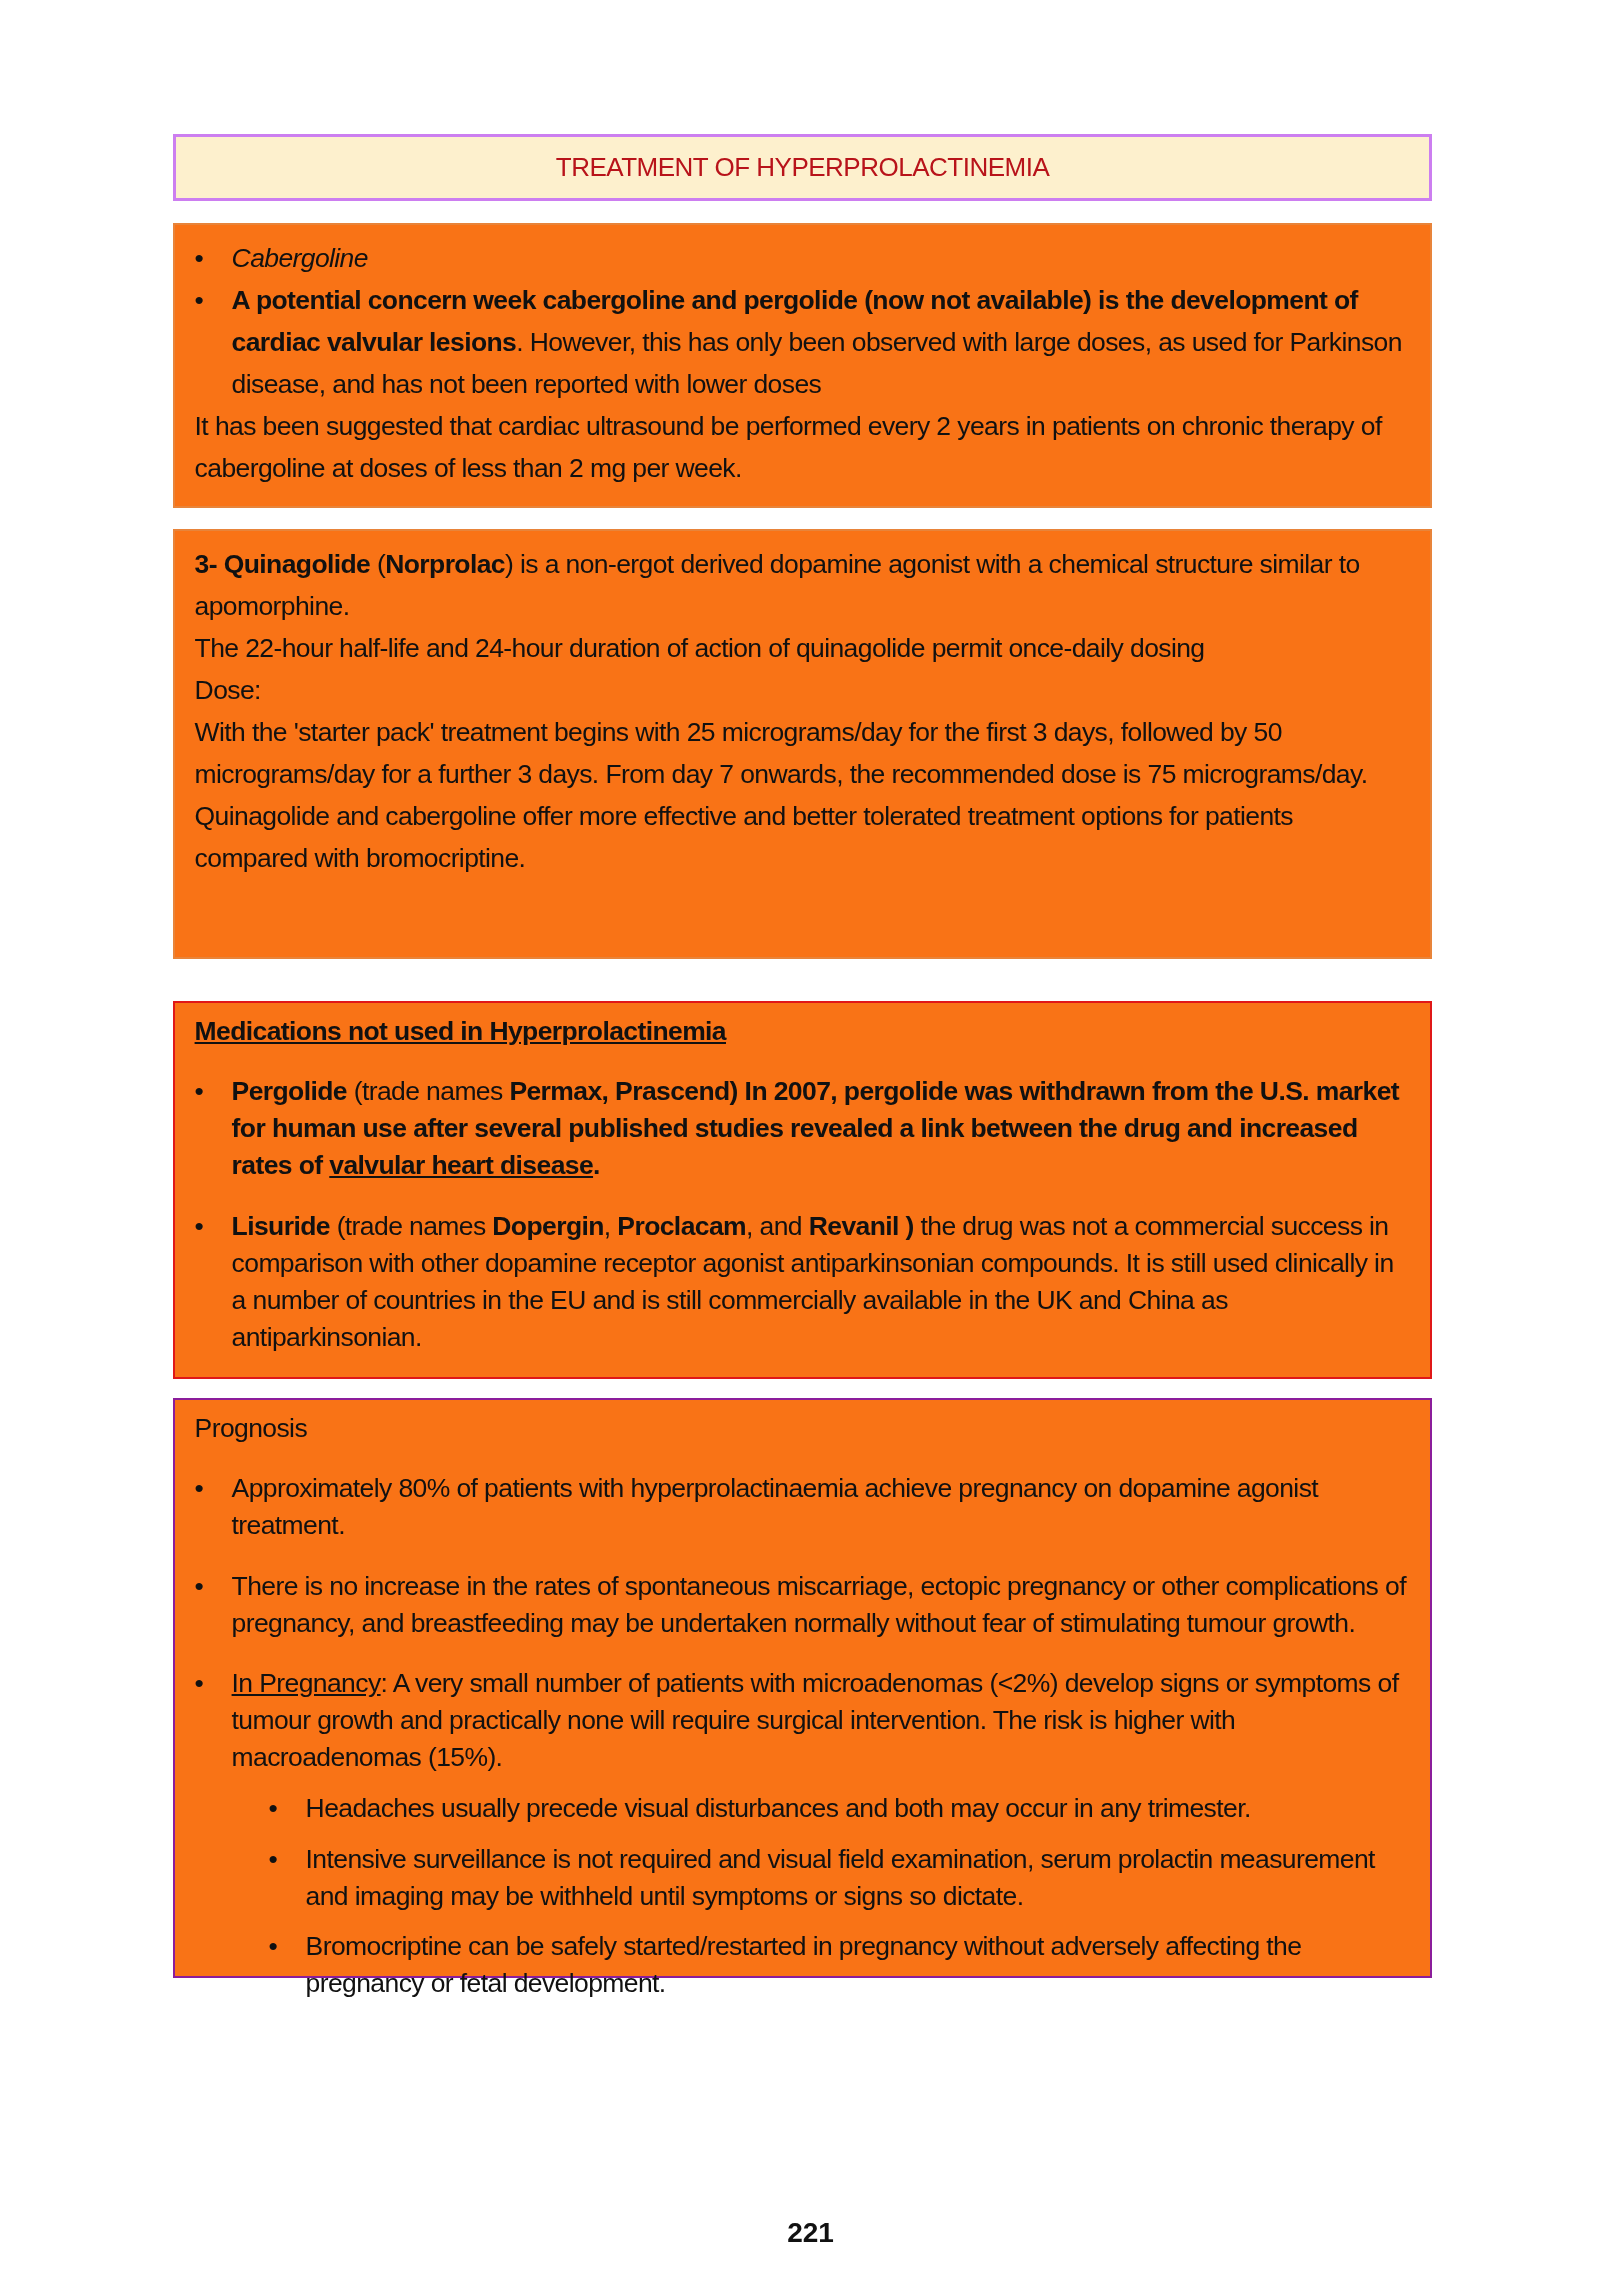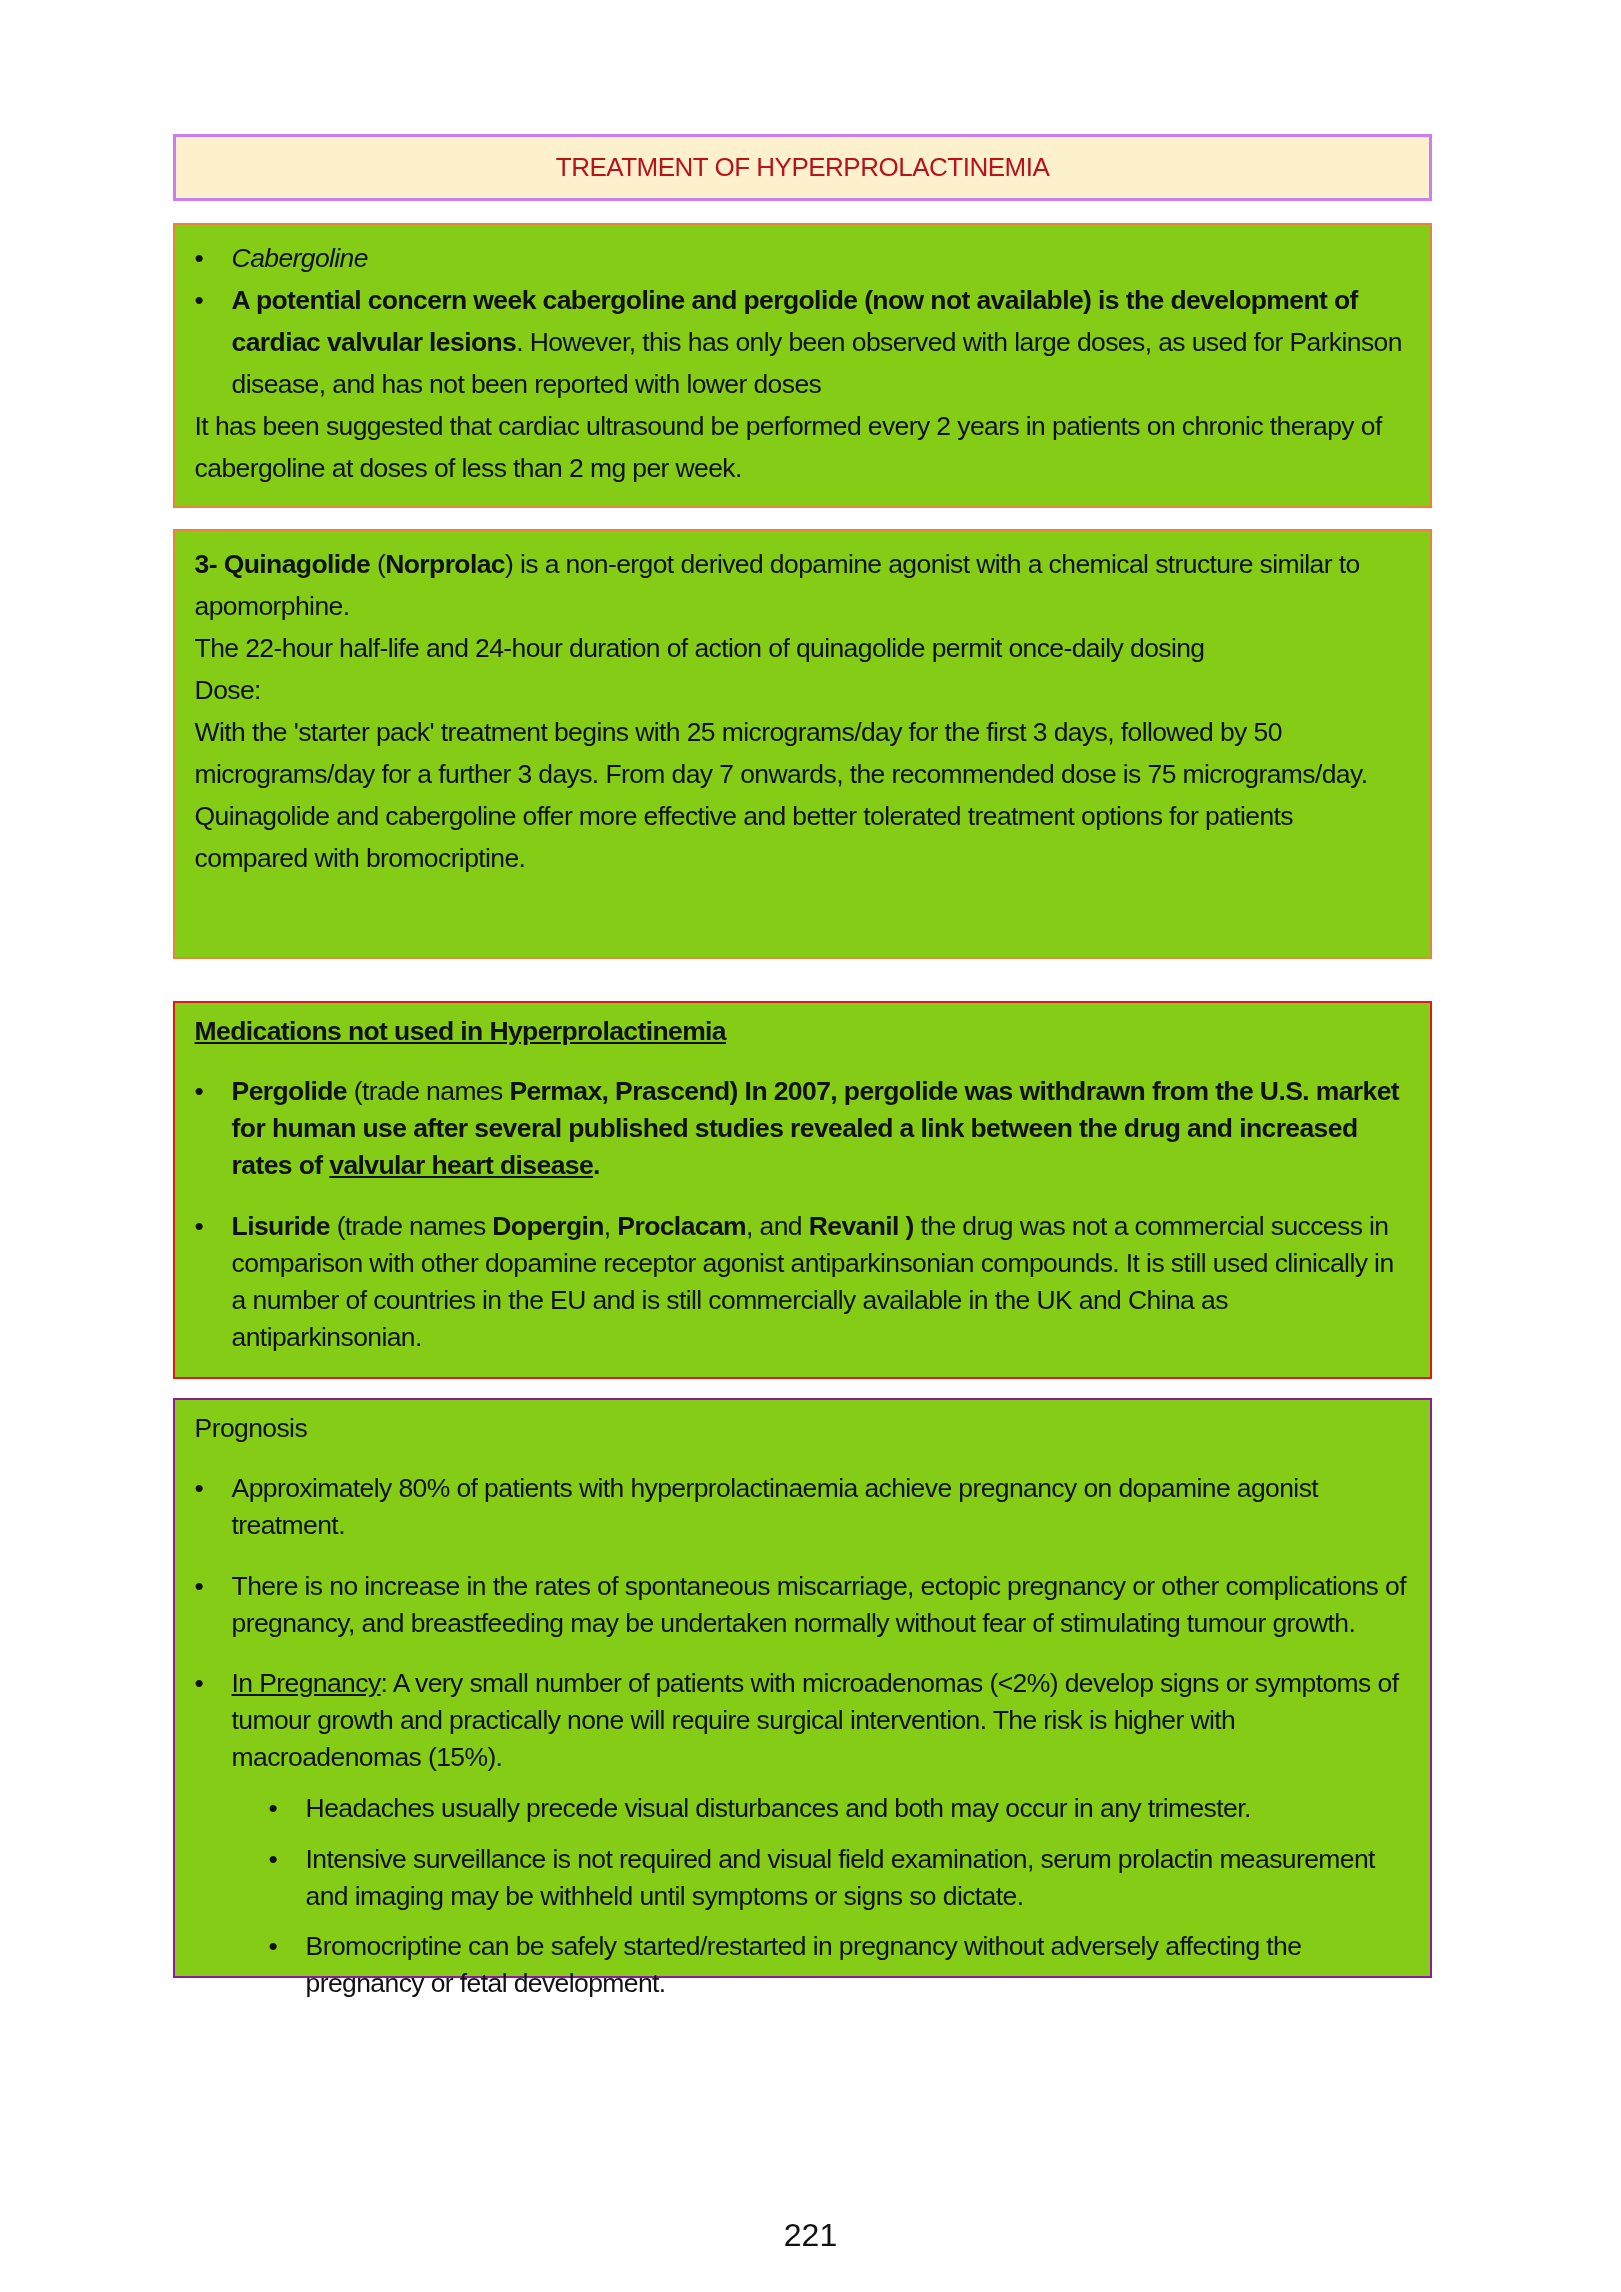--- a/index.html
+++ b/index.html
@@ -1,18 +1,18 @@
 <!DOCTYPE html>
 <html><head>
 <meta charset="utf-8">
 <style>
   html, body { margin: 0; padding: 0; background: #ffffff; }
   body { width: 1621px; height: 2293px; position: relative; overflow: hidden;
          font-family: "Liberation Sans", sans-serif; color: #111; }
-  .box { position: absolute; left: 173px; width: 1259px; box-sizing: border-box; background: #84cc16; }
+  .box { position: absolute; left: 173px; width: 1259px; box-sizing: border-box; background: #f97316; }
   .txt { font-family: "Liberation Sans", sans-serif; font-size: 26.5px; letter-spacing: -0.6px; }
 
   #title-box { top: 134px; height: 67px; border: 3.9px solid #cc7ef0; background: #fdf0cd;
                display: flex; align-items: center; justify-content: center; }
   #title-box span { color: #b8131a; font-size: 26px; letter-spacing: -0.5px; }
 
   #cab-box { top: 223px; height: 285px; border: 2.9px solid #e8843a; padding: 11.8px 19.6px 0 19.6px; line-height: 42px; }
   #quin-box { top: 529px; height: 430px; border: 2.9px solid #e8843a; padding: 11.8px 19.6px 0 19.6px; line-height: 42px; }
   #meds-box { top: 1001px; height: 378px; border: 2.9px solid #e01818; padding: 9.8px 19.6px 0 19.6px; line-height: 37px; }
   #prog-box { top: 1398px; height: 580px; border: 2.9px solid #8b1d9b; padding: 9.8px 19.6px 0 19.6px; line-height: 37px; }
@@ -21,21 +21,21 @@
   .bul::before { content: "\2022"; position: absolute; left: 0; top: 0; }
   .sub { position: relative; padding-left: 111px; }
   .sub::before { content: "\2022"; position: absolute; left: 74px; top: 0; }
   .gap { margin-top: 23.5px; }
   .gap2 { margin-top: 13.7px; }
   b { font-weight: bold; }
   u { text-decoration: underline; }
   i { font-style: italic; }
 
   #page-num { position: absolute; top: 2217px; left: 0; width: 1621px; text-align: center;
-              font-family: "Liberation Sans", sans-serif; font-weight: normal; font-size: 32px; }
+              font-family: "Liberation Sans", sans-serif; font-weight: bold; font-size: 28px; }
 </style>
 </head>
 <body>
 
 <div id="title-box" class="box">
   <span>TREATMENT OF HYPERPROLACTINEMIA</span>
 </div>
 
 <div id="cab-box" class="box txt">
   <div class="bul"><i>Cabergoline</i></div>

